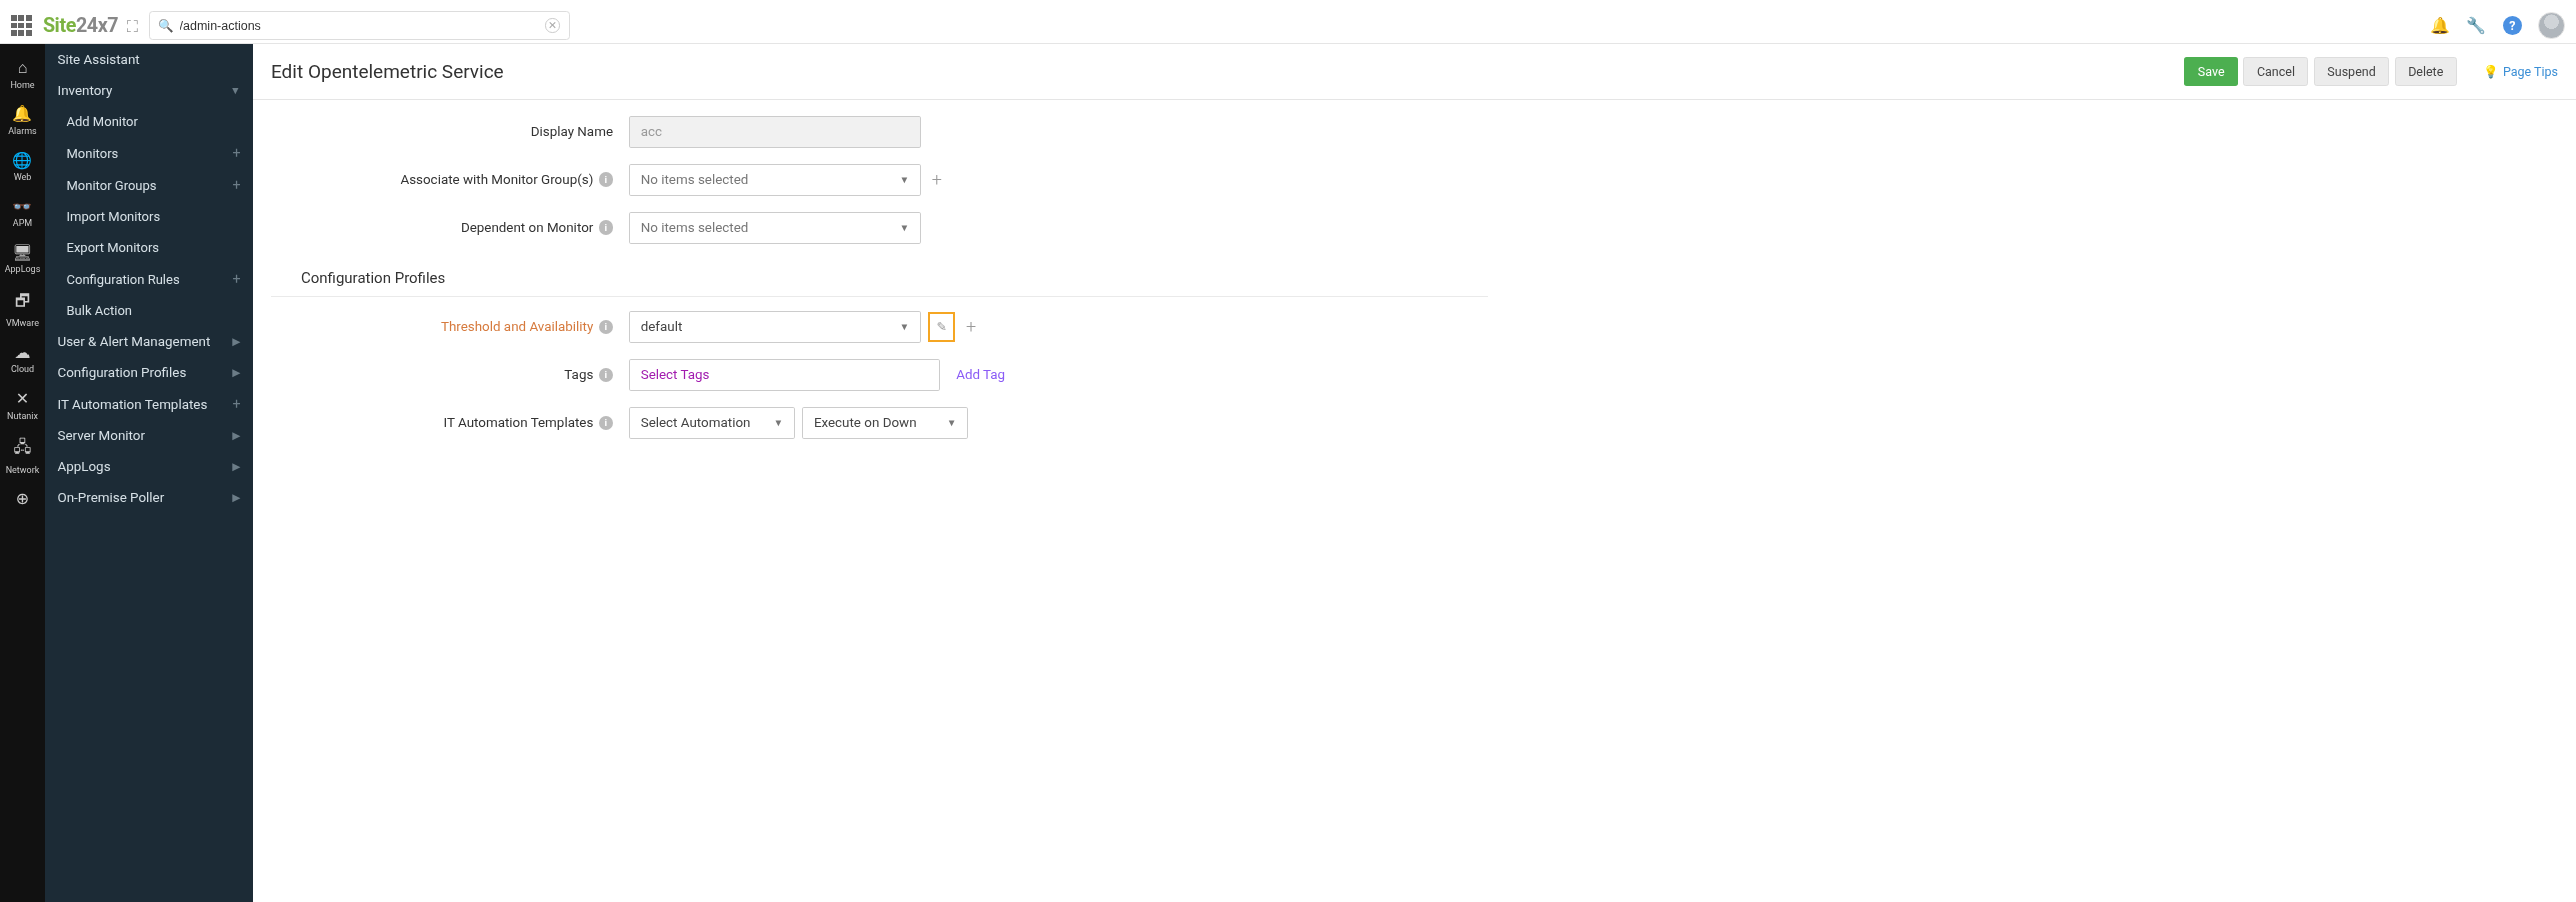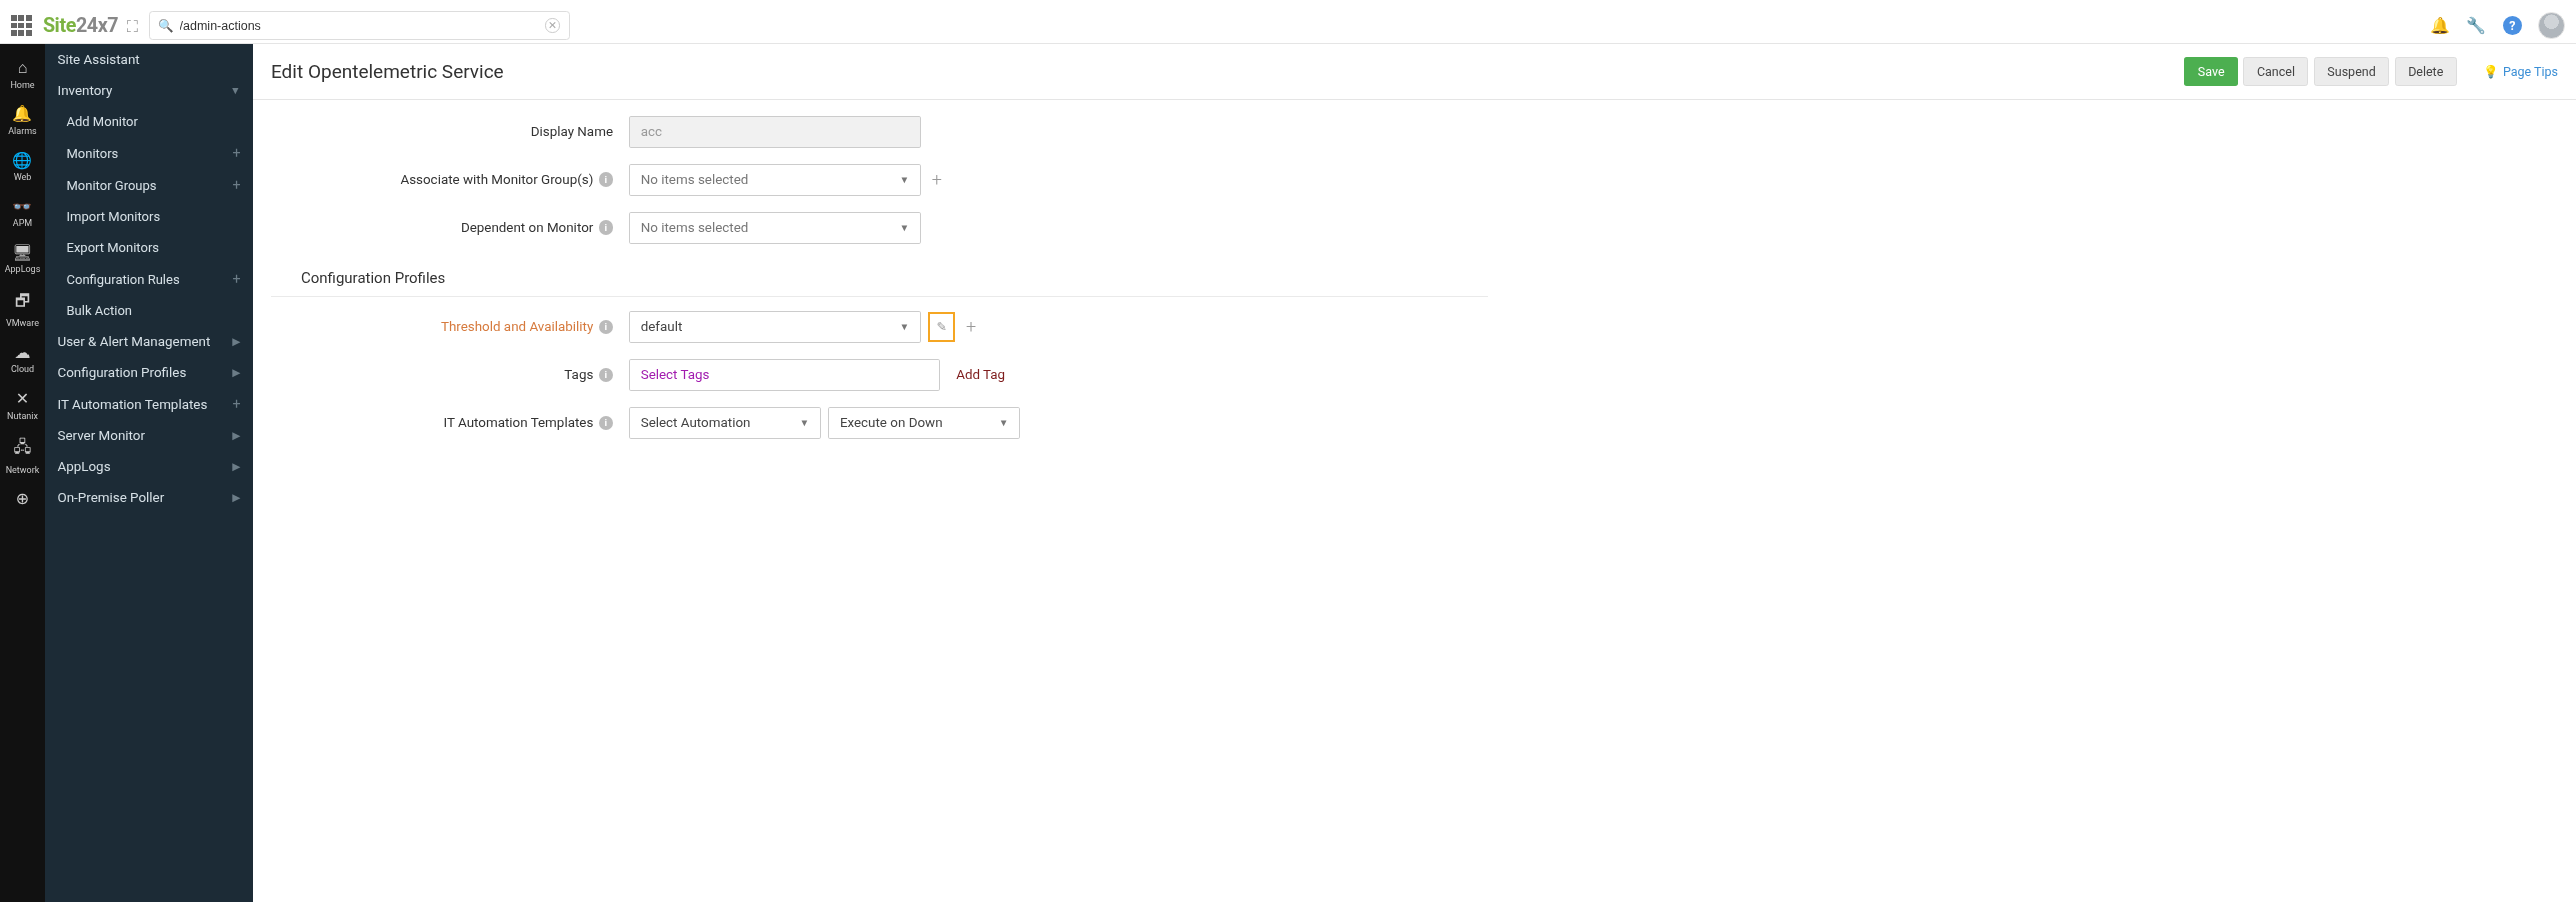--- a/index.html
+++ b/index.html
@@ -56,27 +56,27 @@
 .form-label { width: 358px; text-align: right; padding-right: 16px; font-size: 13.4px; color: #333; display:flex; justify-content:flex-end; align-items:center; gap:5.4px; }
 .form-label.warn { color: #d67a3d; }
 .info-dot { width: 14.3px; height: 14.3px; border-radius: 50%; background: #bbb; color:#fff; font-size:9.8px; font-weight:700; display:inline-flex; align-items:center; justify-content:center; cursor: help; }
 .form-field { flex: 0 0 auto; display:flex; align-items:center; gap:7.2px; }
 .form-input, .form-select { width: 292px; height: 32px; border: 0.9px solid #ccc; border-radius: 1.8px; padding: 0 10.7px; font-size: 13.4px; color: #333; background: #fff; display:flex; align-items:center; justify-content:space-between; cursor: pointer; }
 .form-input { cursor: text; }
 .form-input.disabled { background: #f1f1f1; color: #999; text-align: right; }
 .form-select .sel-text { color: #444; }
 .form-select .sel-text.placeholder { color: #777; }
 .form-select .sel-caret { color: #777; font-size: 9.8px; }
-.form-select.sm { width: 192px; }
+.form-select.sm { width: 166px; }
 .form-select.tags { width: 311px; height: 32px; }
 .form-select.tags .sel-text { color: #a21caf; }
 .field-action { color: #999; font-size: 18px; cursor: pointer; padding: 0 3.6px; }
 .field-action.plus { font-weight: 300; }
 .edit-box { width: 27px; height: 30px; border: 2.7px solid #f5a623; display:flex; align-items:center; justify-content:center; color:#999; cursor:pointer; }
-.add-tag-link { color: #7f1d1d; font-size: 13.4px; cursor: pointer; margin-left:9px; }
+.add-tag-link { color: #8b5cf6; font-size: 13.4px; cursor: pointer; margin-left:9px; }
 
 .section-divider { font-size: 15px; color: #333; padding: 9px 0 9px 30px; border-bottom: 0.9px solid #eaeaea; margin: 5.4px 0 14.3px 0; }
 </style>
 </head>
 <body>
 
 <div class="topbar">
   <div class="app-grid-icon">
     <div></div>
       <div></div>

